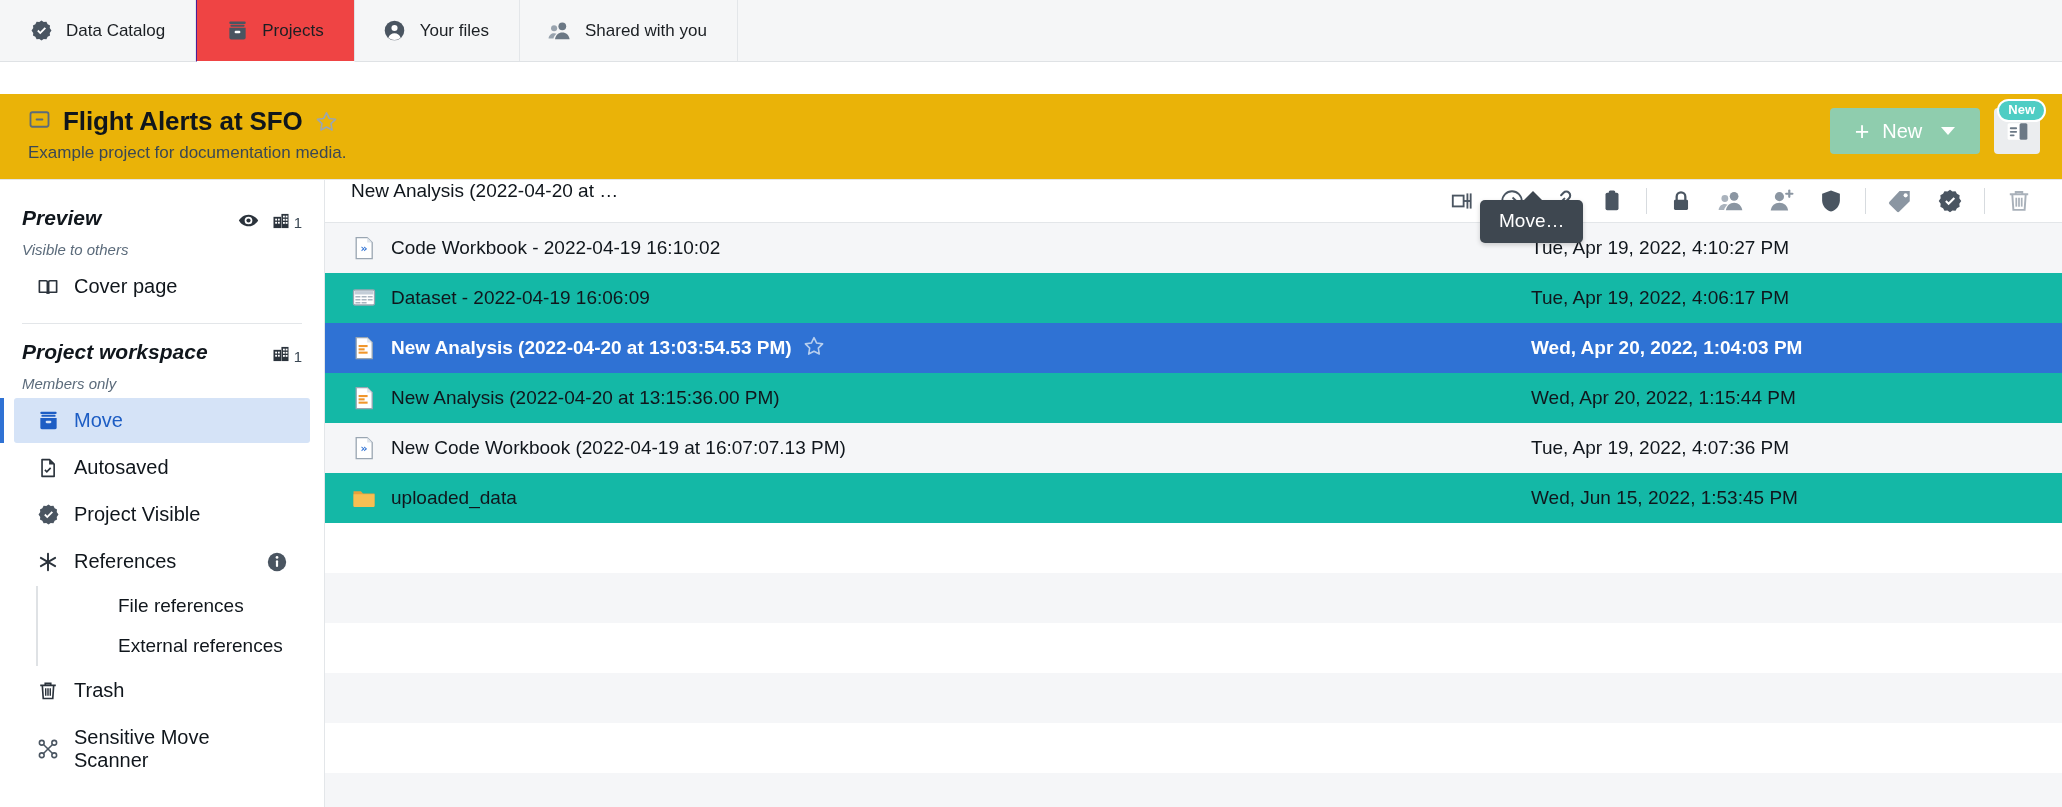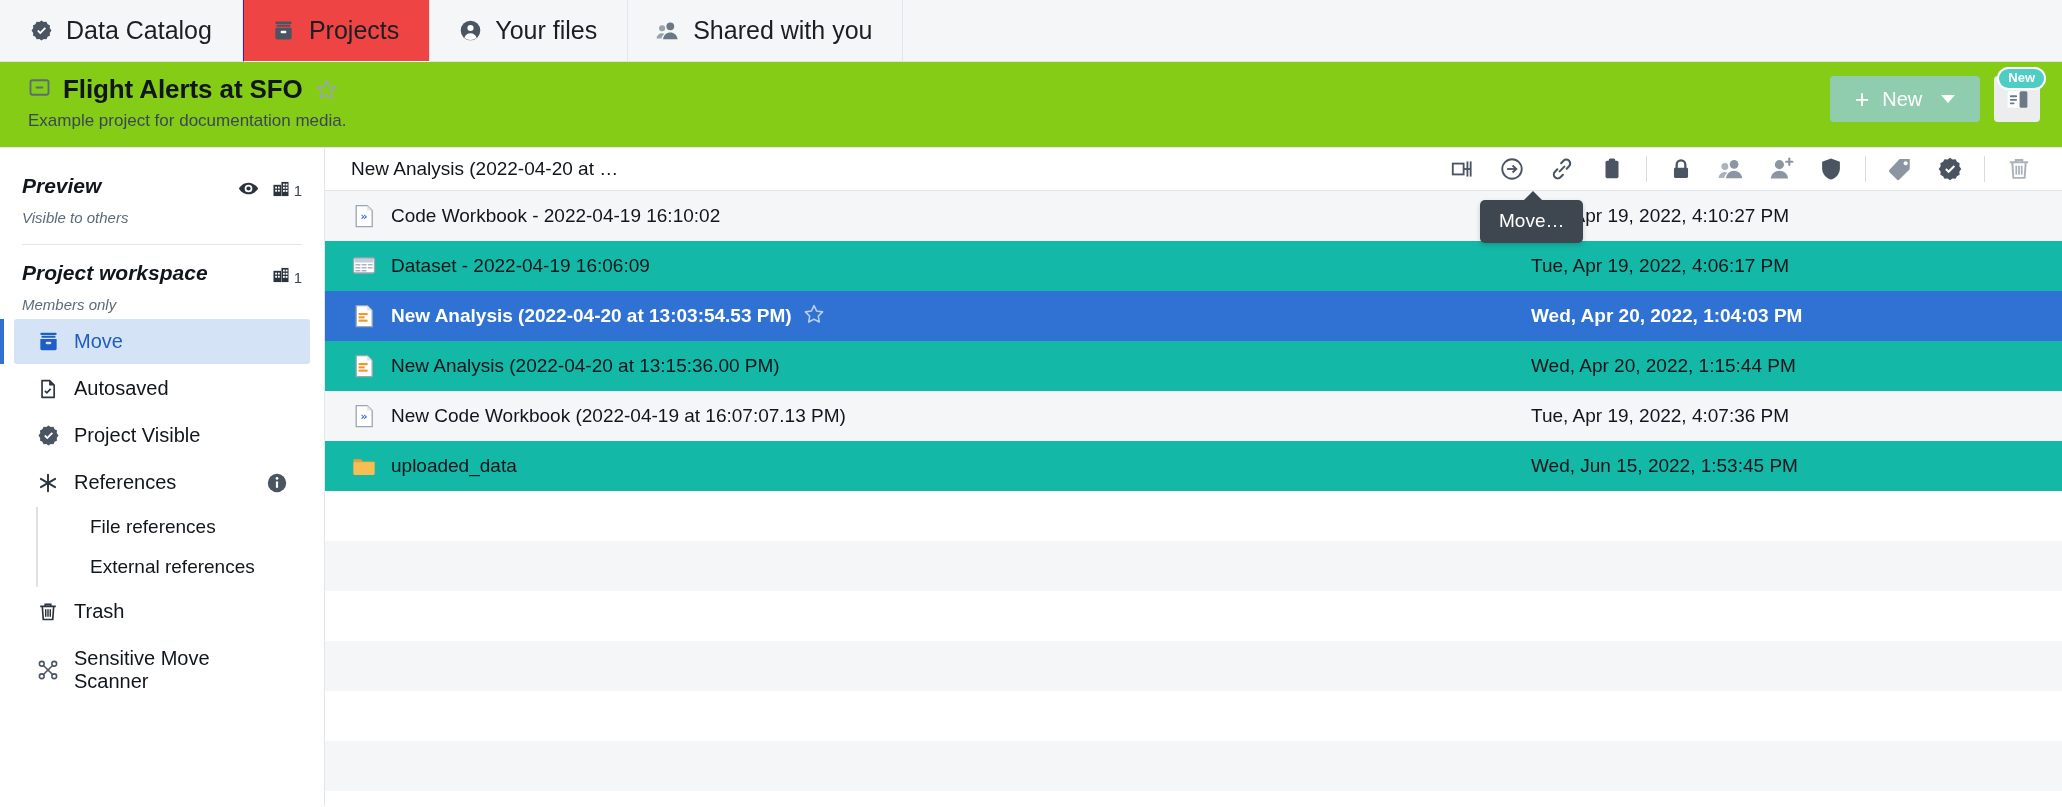--- a/index.html
+++ b/index.html
@@ -16,44 +16,45 @@
     height: 62px;
     background: #f5f6f7;
     border-bottom: 1px solid #dfe2e5;
     display: flex;
     align-items: stretch;
     position: relative;
   }
   .toptab {
     display: flex; align-items: center; gap: 13px;
     padding: 0 30px 0 28px;
-    font-size: 25px; color: #1b1f23;
+    font-size: 17px; color: #1b1f23;
     cursor: pointer;
     border-right: 1px solid #e3e6e9;
     white-space: nowrap;
   }
   .toptab:first-child { border-left: 1px solid transparent; }
   .toptab.active {
     background: #ef4444;
     border-left: 1px solid #4c1d95;
     border-right: 1px solid #dfe2e5;
     margin-bottom: -1px;
     border-bottom: 1px solid #ffffff;
   }
   .toptab .ic { display:flex; align-items:center; justify-content:center; width:24px; height:24px; }
   .toptab .ic svg { display:block; }
 
   
   .projhead {
     height: 86px;
-    background: #84cc16;
+    background: #eab308;
     border-bottom: 1px solid #e3e6e9;
     display: flex; align-items: flex-start;
     position: relative;
     padding: 12px 0 0 28px;
+    margin-top: 32px;
   }
   .projhead-left { display: flex; flex-direction: column; }
   .projtitle-row { display: flex; align-items: center; gap: 12px; }
   .projtitle {
     font-size: 26px; font-weight: bold; color: #10161c; letter-spacing: -0.1px;
   }
   .projsub { font-size: 17px; color: #3b4854; margin-top: 6px; }
   .star-outline { display:flex; align-items:center; cursor:pointer; }
 
   .projhead-right {
@@ -135,32 +136,32 @@
     background: #d5e3f7;
     color: #1d5dc4;
   }
   .sb-item.active::before {
     content: ""; position: absolute; left: -14px; top: 0; bottom: 0; width: 4px; background: #2f72d4;
   }
   .sb-item .trail { margin-left: auto; display:flex; align-items:center; }
   .sb-divider { height: 1px; background: #e3e6e9; margin: 14px 22px 6px 22px; }
   .sb-sub-item {
     font-size: 19px; color: #10161c;
-    padding: 9px 0 9px 52px;
+    padding: 9px 0 9px 80px;
     margin-left: 36px;
     border-left: 2px solid #dfe2e5;
     cursor: pointer;
   }
 
   
   .main { flex: 1; display: flex; flex-direction: column; min-width: 0; background:#fff; }
 
   .filebar {
     height: 43px;
-    display: flex; align-items: center;
+    display: flex; align-items: flex-start;
     border-bottom: 1px solid #e3e6e9;
     background: #ffffff;
     position: relative;
     padding-left: 26px;
     gap: 16px;
   }
   .breadcrumb { font-size: 19px; color: #10161c; white-space: nowrap; }
   .toolbar {
     margin-left: auto; display: flex; align-items: center;
     padding-right: 18px; gap: 0;
@@ -333,20 +334,29 @@
                 <rect x="17.6" y="9.4" width="2.2" height="2.2" fill="#fff"></rect>
                 <rect x="14.4" y="13.2" width="2.2" height="2.2" fill="#fff"></rect>
                 <rect x="17.6" y="13.2" width="2.2" height="2.2" fill="#fff"></rect>
               </svg>
           </span>
           <span class="cnt">1</span>
         </span>
       </div>
     </div>
 
+    <div class="sb-item">
+      <span class="ic">
+        <svg width="22" height="22" viewBox="0 0 24 24">
+            <path fill="none" stroke="#2b333c" stroke-width="1.8" stroke-linejoin="round" d="M2.6 5.2h7.3c.8 0 1.4.6 1.4 1.4v12c0 .8-.6-.9-1.4-.9H2.6z"></path>
+            <path fill="none" stroke="#2b333c" stroke-width="1.8" stroke-linejoin="round" d="M21.4 5.2h-7.3c-.8 0-1.4.6-1.4 1.4v12c0 .8.6-.9 1.4-.9h7.3z"></path>
+          </svg>
+      </span>
+      <span>Cover page</span>
+    </div>
 
     <div class="sb-divider"></div>
 
     <div class="sb-section">
       <div class="sb-titles">
         <div class="sb-title">Project workspace</div>
         <div class="sb-sub">Members only</div>
       </div>
       <div class="sb-meta">
         <span class="grp">

